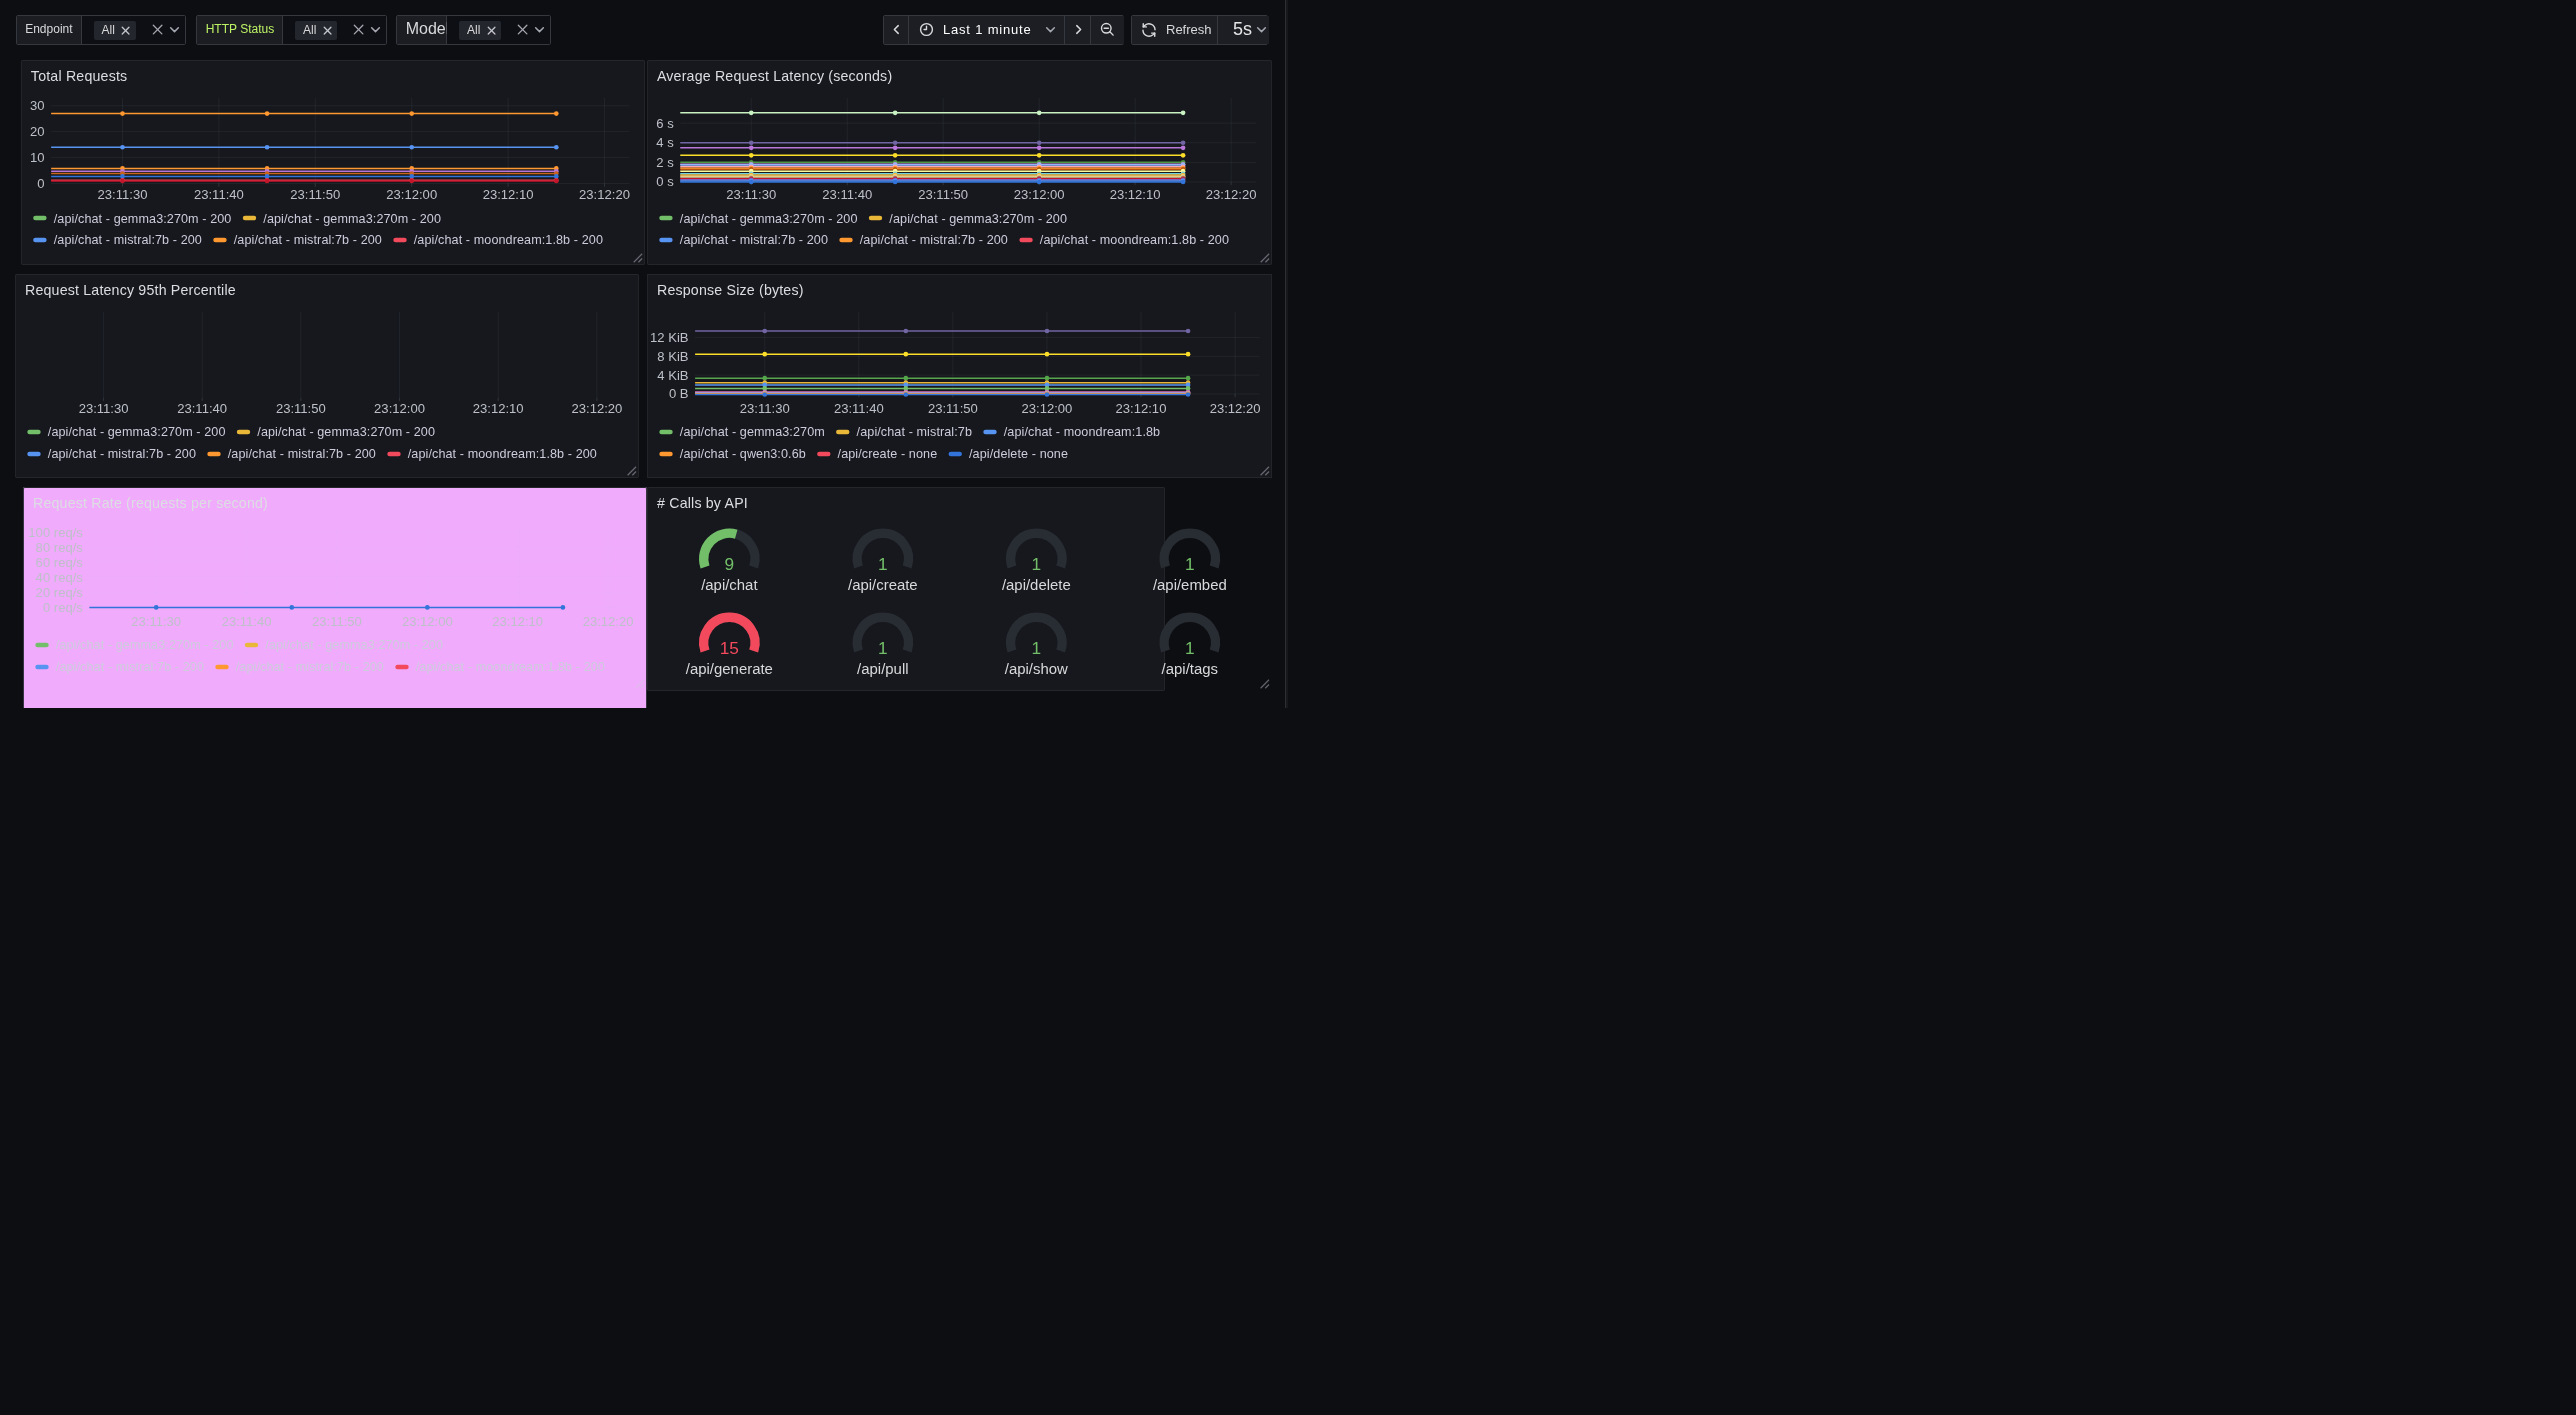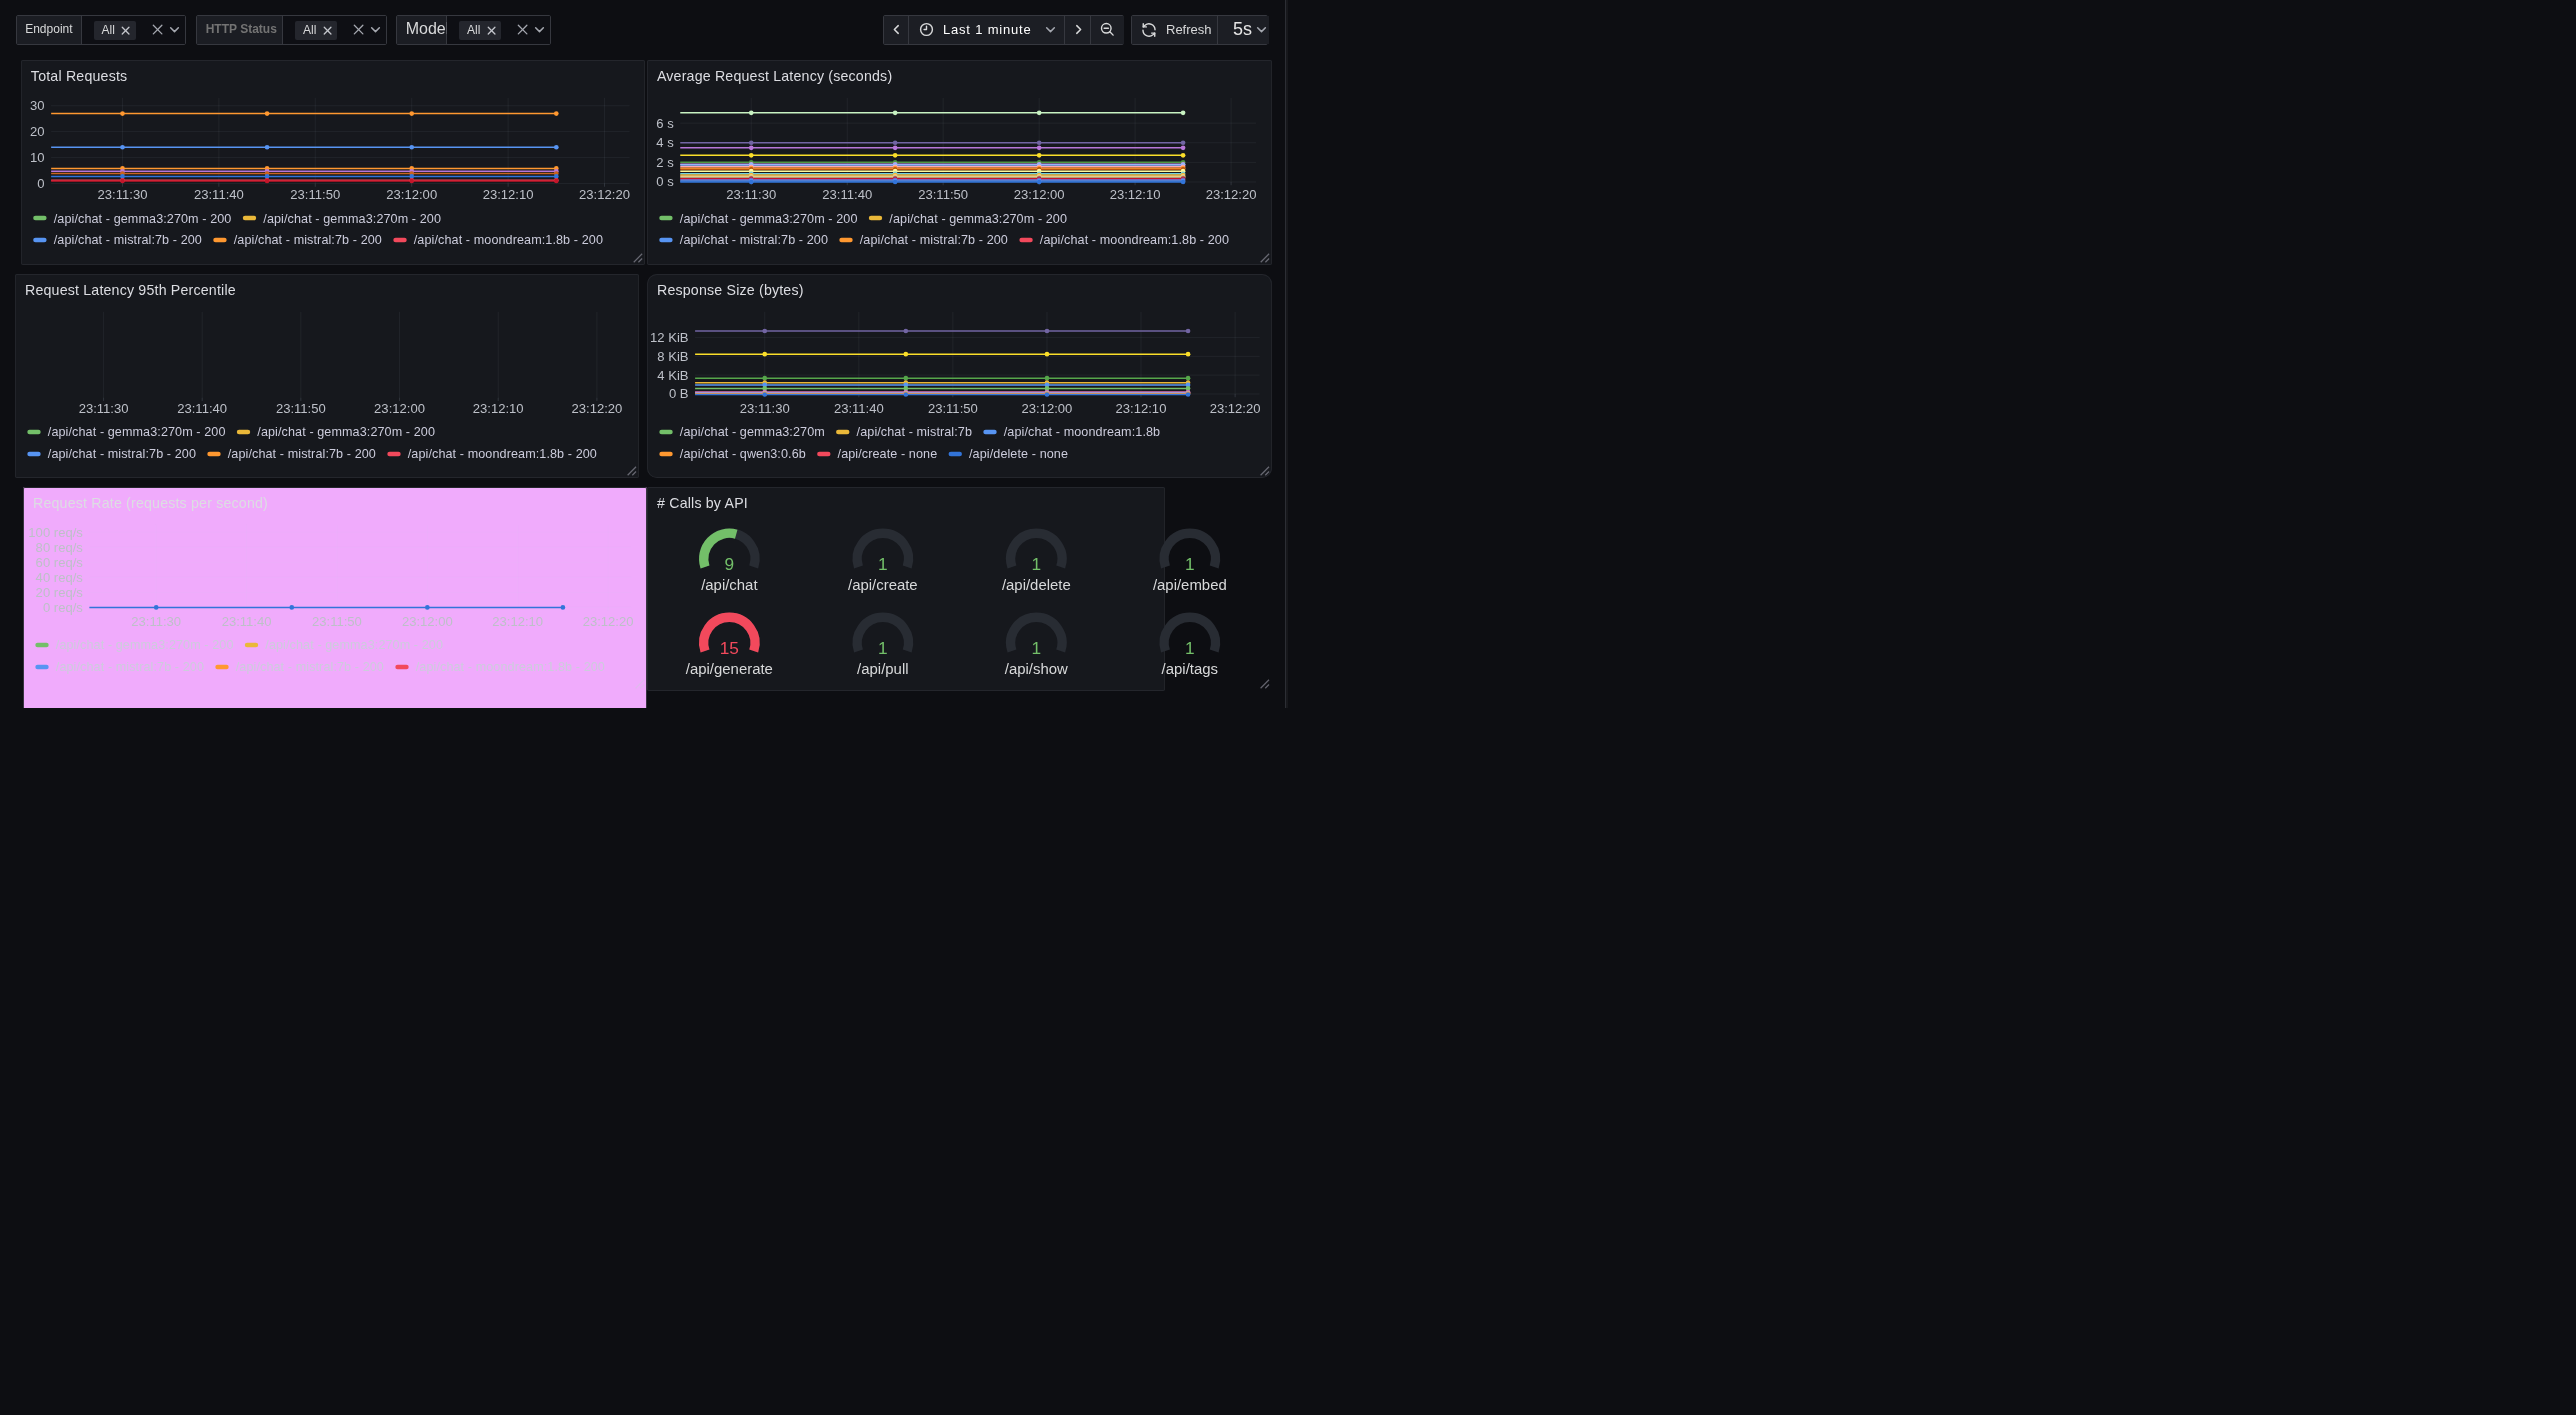--- a/index.html
+++ b/index.html
@@ -27,21 +27,21 @@
             <line x1="1.4000000000000004" y1="10.6" x2="10.6" y2="1.4000000000000004"></line>
           </g>
         </svg>
         <svg style="position:absolute;left:85px;top:6.8px" width="15" height="15" viewBox="0 0 16 16">
           <polyline points="3.9000000000000004,6.136363636363637 8,10.277777777777779 12.1,6.136363636363637" stroke="#a5a8b0" stroke-width="1.6" fill="none" stroke-linecap="round" stroke-linejoin="round"></polyline>
         </svg>
       </div>
     </div>
     <div style="position:absolute;left:196px;top:14.5px;width:191px;height:30px;border:0.9px solid #36383f;border-radius:1.9px;box-sizing:border-box;background:#0e0f14">
       <div style="position:absolute;left:0px;top:0;width:86px;height:100%;background:#1b1d23;border-right:0.9px solid #36383f;box-sizing:border-box">
-        <span style="position:absolute;left:8.7px;top:calc(50% - 0.9px);transform:translateY(-50%);font-size:12px;font-weight:700;color:#737373;white-space:nowrap">HTTP Status</span>
+        <span style="position:absolute;left:8.7px;top:calc(50% - 0.9px);transform:translateY(-50%);font-size:12px;font-weight:400;color:#bef264;white-space:nowrap">HTTP Status</span>
       </div>
       <div style="position:absolute;left:86px;top:0;width:103px;height:100%;background:#0e0f14;box-sizing:border-box">
         <div style="position:absolute;left:12px;top:5.6px;width:42px;height:18.7px;background:#24262d;border-radius:1.9px">
           <span style="position:absolute;left:8px;top:calc(50% - 0.9px);transform:translateY(-50%);font-size:12px;color:#d8d9da">All</span>
           <svg style="position:absolute;left:26.5px;top:3.7px" width="11.2" height="11.2" viewBox="0 0 12 12">
             <g stroke="#c4c6cc" stroke-width="1.4" stroke-linecap="round">
               <line x1="2.4" y1="2.4" x2="9.6" y2="9.6"></line>
               <line x1="2.4" y1="9.6" x2="9.6" y2="2.4"></line>
             </g>
           </svg>
@@ -387,21 +387,21 @@
         <rect x="205.8" y="190.3" width="14.35" height="4.9" rx="2.45" fill="#FF9830"></rect>
         <text x="227.7" y="197.5" font-size="13.5" letter-spacing="0.1" fill="#ccccdc">/api/chat - mistral:7b - 200</text>
         <rect x="398.6" y="190.3" width="14.35" height="4.9" rx="2.45" fill="#F2495C"></rect>
         <text x="420.5" y="197.5" font-size="13.5" letter-spacing="0.1" fill="#ccccdc">/api/chat - moondream:1.8b - 200</text>
         <g stroke="rgba(204,204,220,0.45)" stroke-width="1.3">
           <line x1="656" y1="215.5" x2="665" y2="206.5"></line>
           <line x1="661" y1="215.5" x2="665" y2="211.5"></line>
         </g>
       </svg>
     </div>
-    <div style="position:absolute;left:647px;top:274px;width:625px;height:204px;background:#16181d;box-shadow:inset 0 0 0 0.9px #24262c;border-radius:10px">
+    <div style="position:absolute;left:647px;top:274px;width:625px;height:204px;background:#16181d;box-shadow:inset 0 0 0 0.9px #24262c;border-radius:0">
       <svg width="625" height="204" viewBox="0 0 669 218.5" style="position:absolute;left:0;top:0;display:block;font-family:&quot;Liberation Sans&quot;,sans-serif">
         <text x="10.5" y="22.5" font-size="15.2" font-weight="500" fill="#dcdde2" letter-spacing="0.2">Response Size (bytes)</text>
         <line x1="125.9" y1="40.5" x2="125.9" y2="128.5" stroke="rgba(204,220,240,0.07)" stroke-width="1"></line>
         <line x1="125.9" y1="128.5" x2="125.9" y2="132.0" stroke="rgba(204,220,240,0.16)" stroke-width="1"></line>
         <text x="125.9" y="148.8" font-size="14" fill="#bdc0c8" text-anchor="middle">23:11:30</text>
         <line x1="226.7" y1="40.5" x2="226.7" y2="128.5" stroke="rgba(204,220,240,0.07)" stroke-width="1"></line>
         <line x1="226.7" y1="128.5" x2="226.7" y2="132.0" stroke="rgba(204,220,240,0.16)" stroke-width="1"></line>
         <text x="226.7" y="148.8" font-size="14" fill="#bdc0c8" text-anchor="middle">23:11:40</text>
         <line x1="327.4" y1="40.5" x2="327.4" y2="128.5" stroke="rgba(204,220,240,0.07)" stroke-width="1"></line>
         <line x1="327.4" y1="128.5" x2="327.4" y2="132.0" stroke="rgba(204,220,240,0.16)" stroke-width="1"></line>

